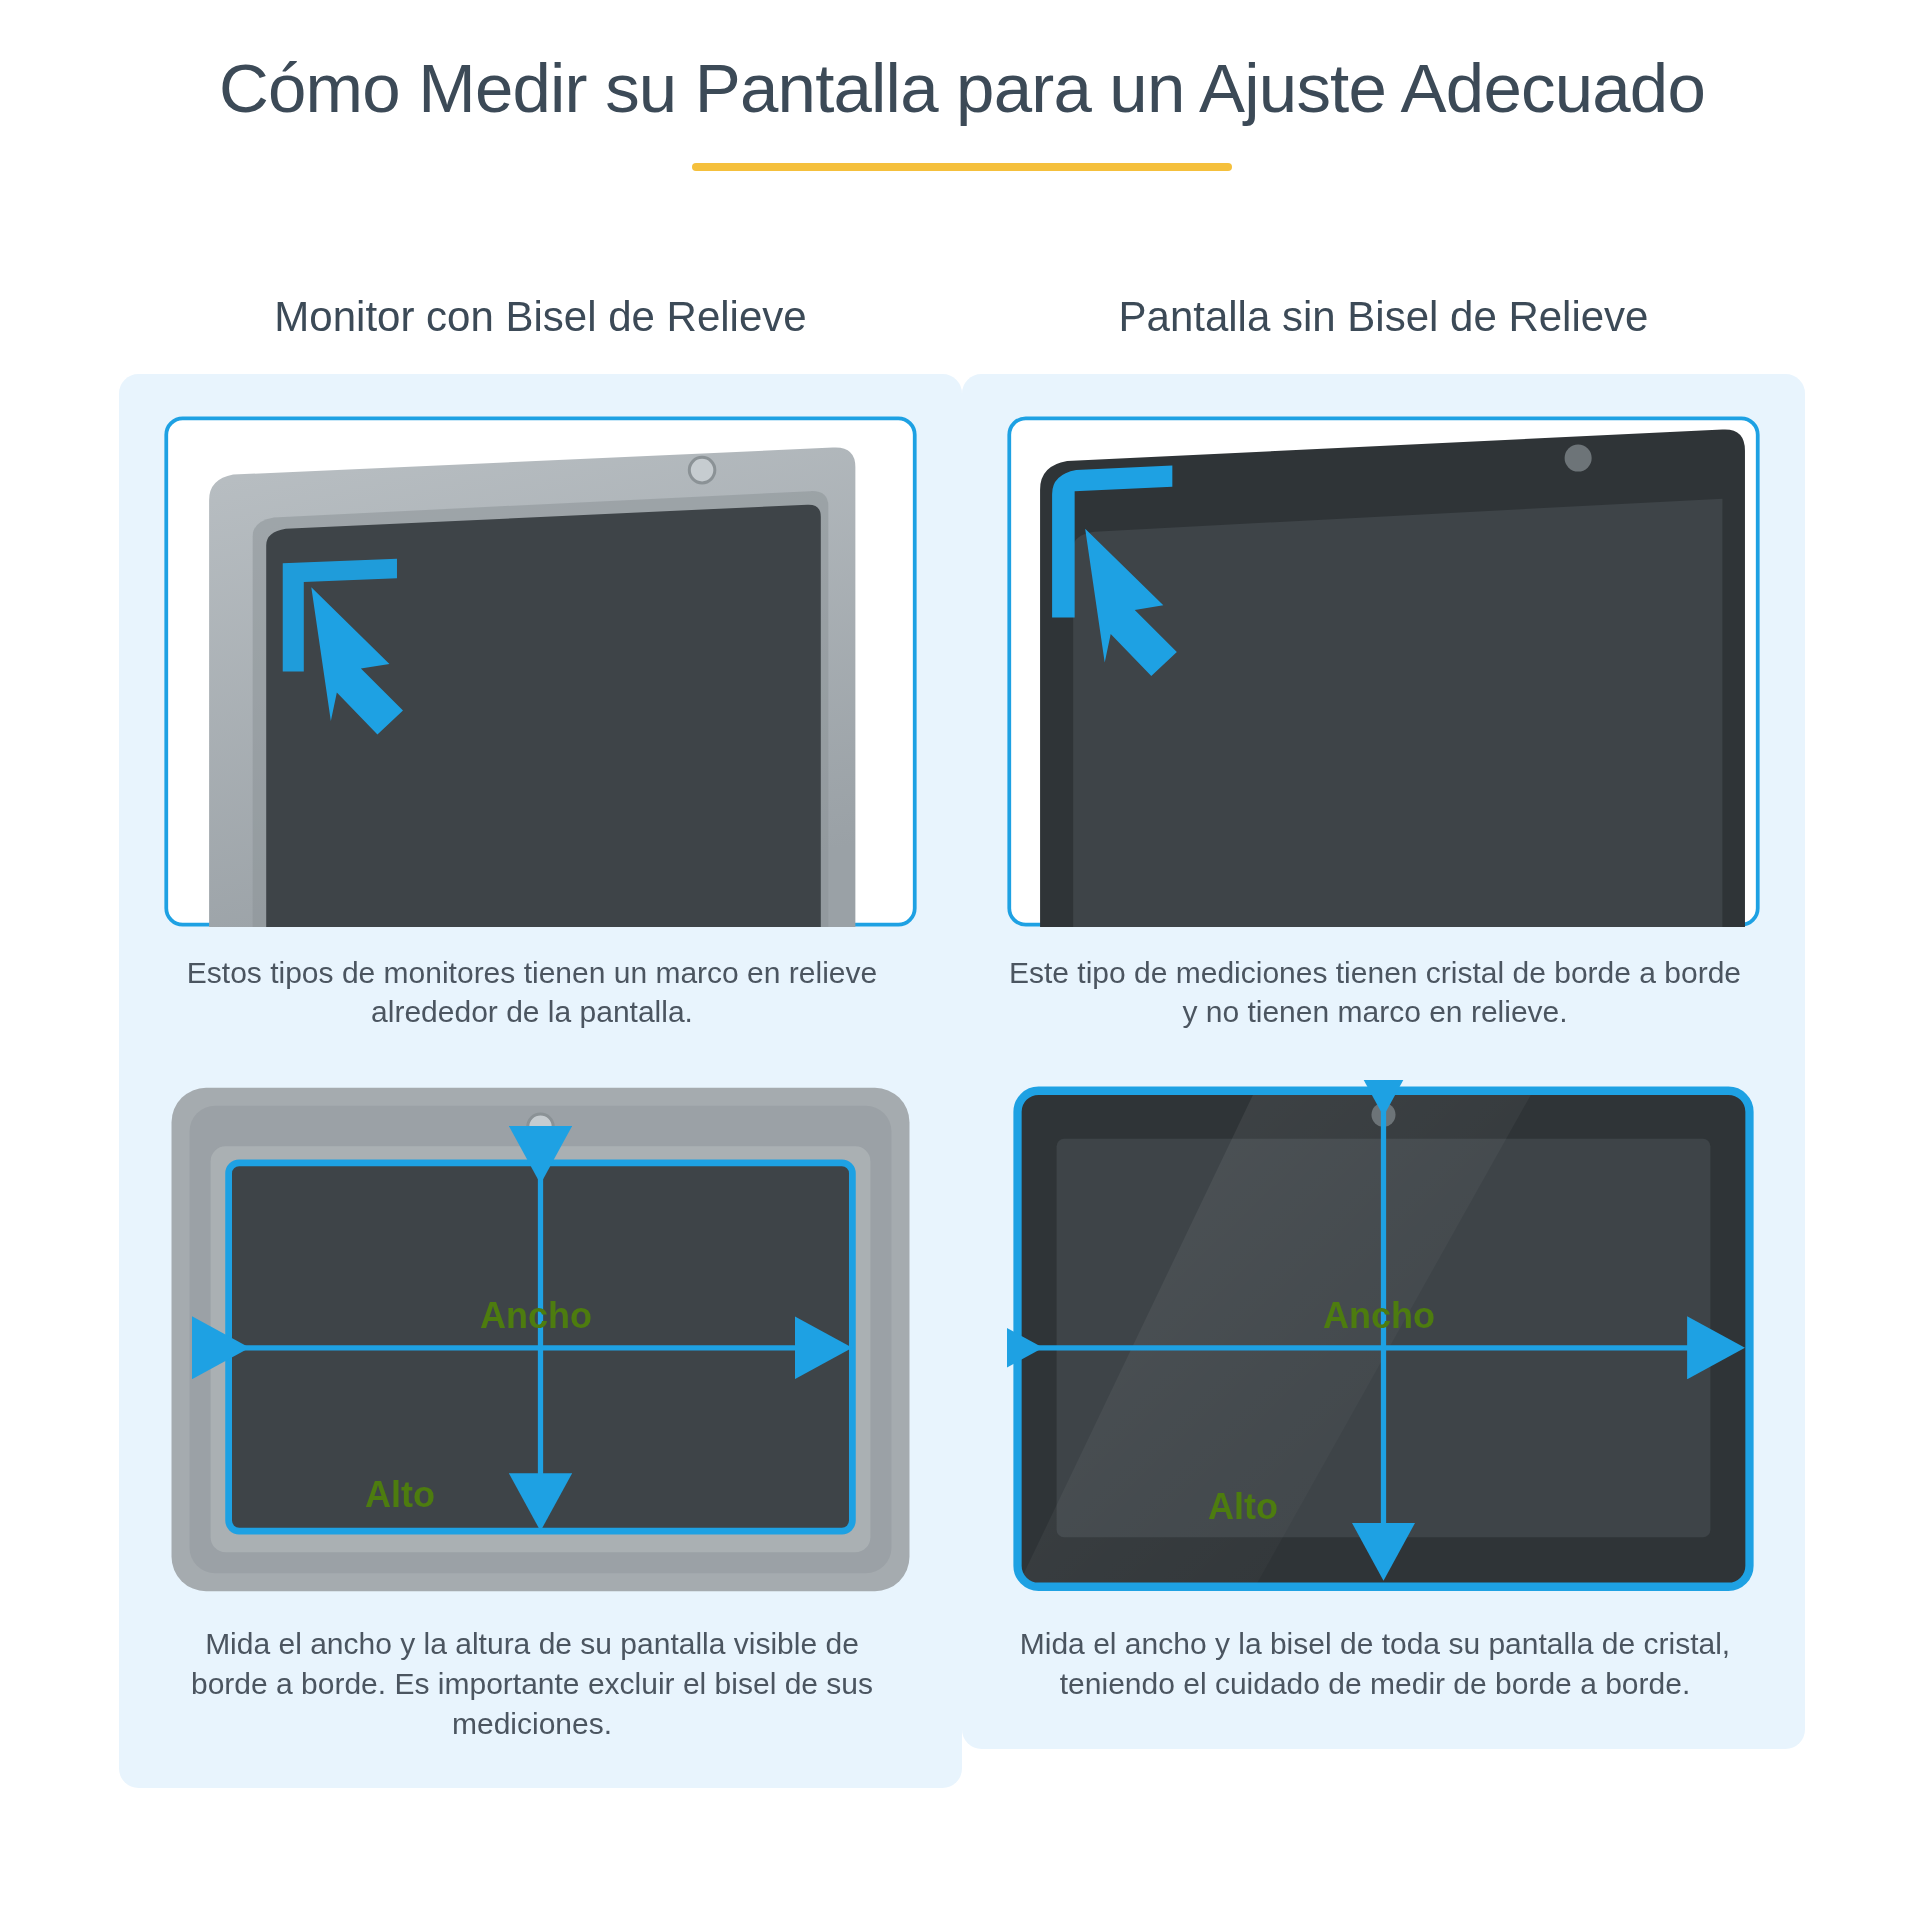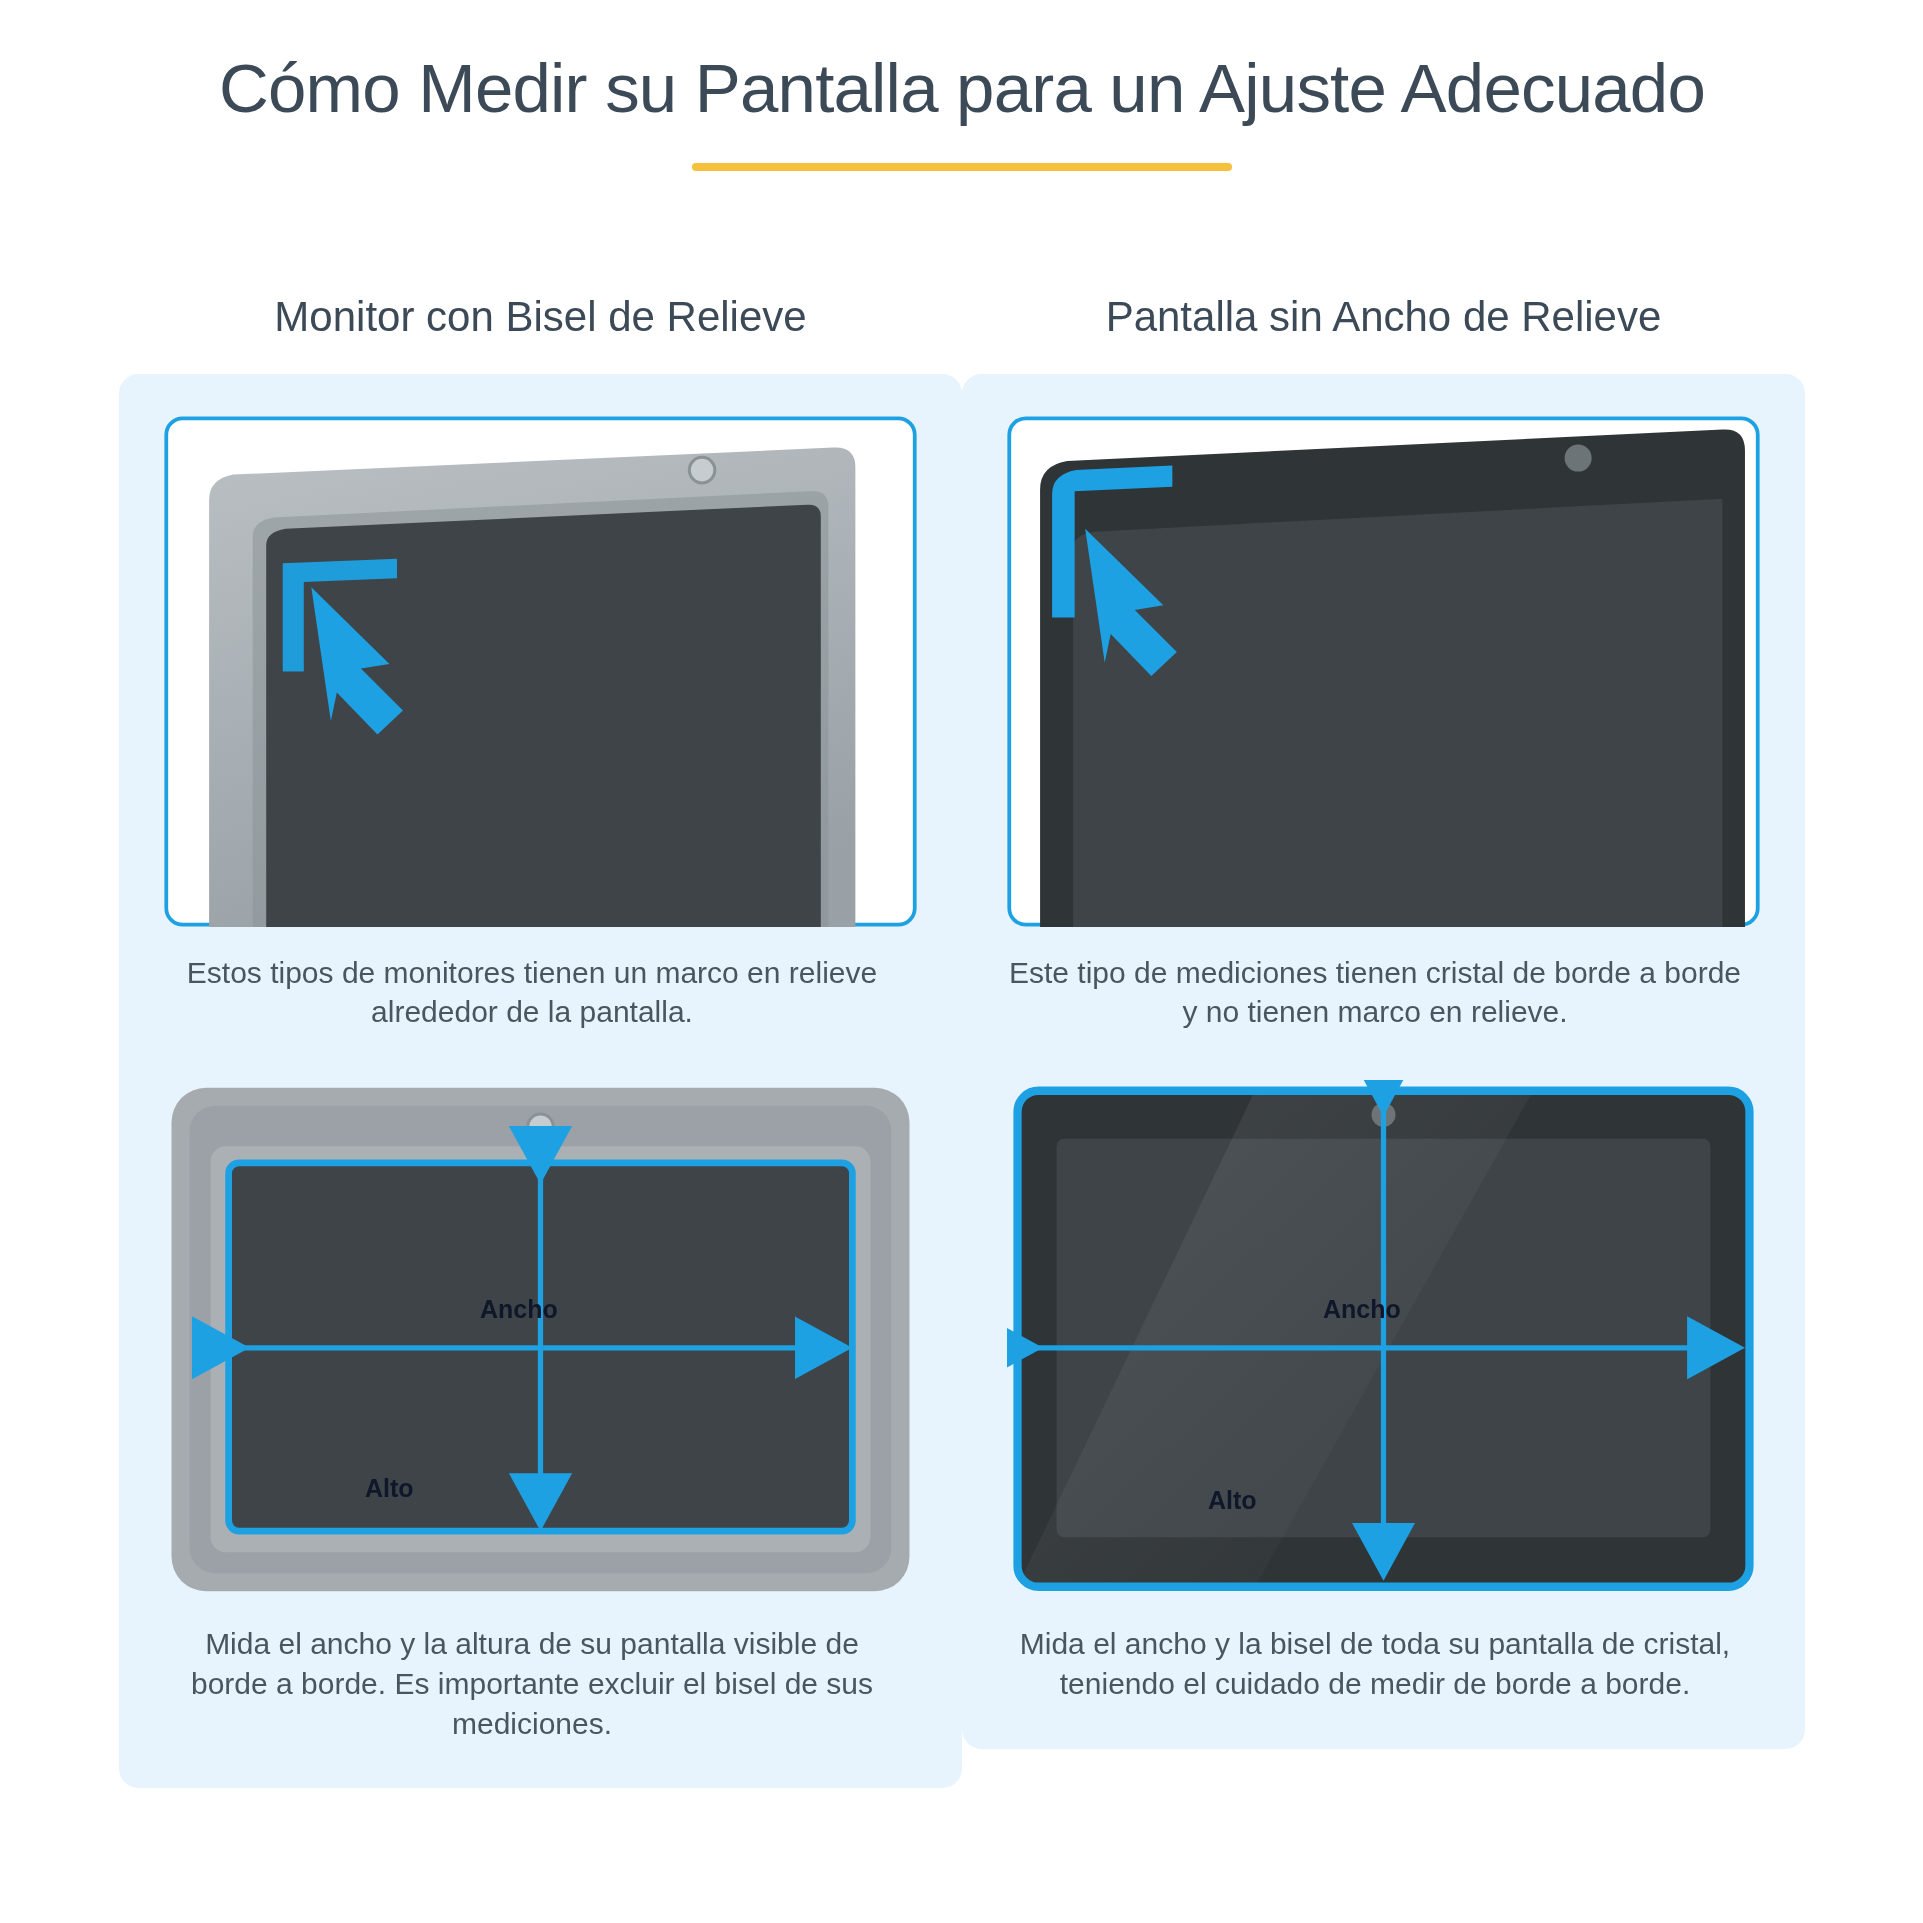--- a/index.html
+++ b/index.html
@@ -92,23 +92,23 @@
   .fig2 {
     position: relative;
     width: 753px;
     height: 519px;
     margin: 0 auto;
   }
 
   
   .meas-label {
     position: absolute;
-    color: #0f172a;
+    color: #4d7c0f;
     font-weight: bold;
-    font-size: 25px;
+    font-size: 36px;
     background: transparent;
     pointer-events: none;
   }
 </style>
 </head>
 <body>
 
 <div class="page">
 
   <div class="header">
@@ -180,21 +180,21 @@
           </svg>
           <div class="meas-label" style="left: 316px; top: 215px;">Ancho</div>
           <div class="meas-label" style="left: 201px; top: 394px;">Alto</div>
         </div>
 
         <div class="caption">Mida el ancho y la altura de su pantalla visible de borde a borde. Es importante excluir el bisel de sus mediciones.</div>
       </div>
     </div>
 
     <div class="column">
-      <h2 class="col-title">Pantalla sin Ancho de Relieve</h2>
+      <h2 class="col-title">Pantalla sin Bisel de Relieve</h2>
 
       <div class="panel">
 
         <div class="fig">
           <svg width="753" height="511" viewBox="0 0 1002 680" xmlns="http://www.w3.org/2000/svg">
             <rect x="3" y="3" width="996" height="674" rx="22" fill="#ffffff" stroke="#1ea1e3" stroke-width="5"></rect>
 
             <path d="M 44 712 L 44 98 Q 44 66 80 60 L 952 18 Q 982 16 982 46 L 982 712 Z" fill="#2f3437"></path>
 
             <path d="M 88 712 L 88 176 Q 88 158 116 154 L 952 110 L 952 712 Z" fill="#3e4448"></path>

